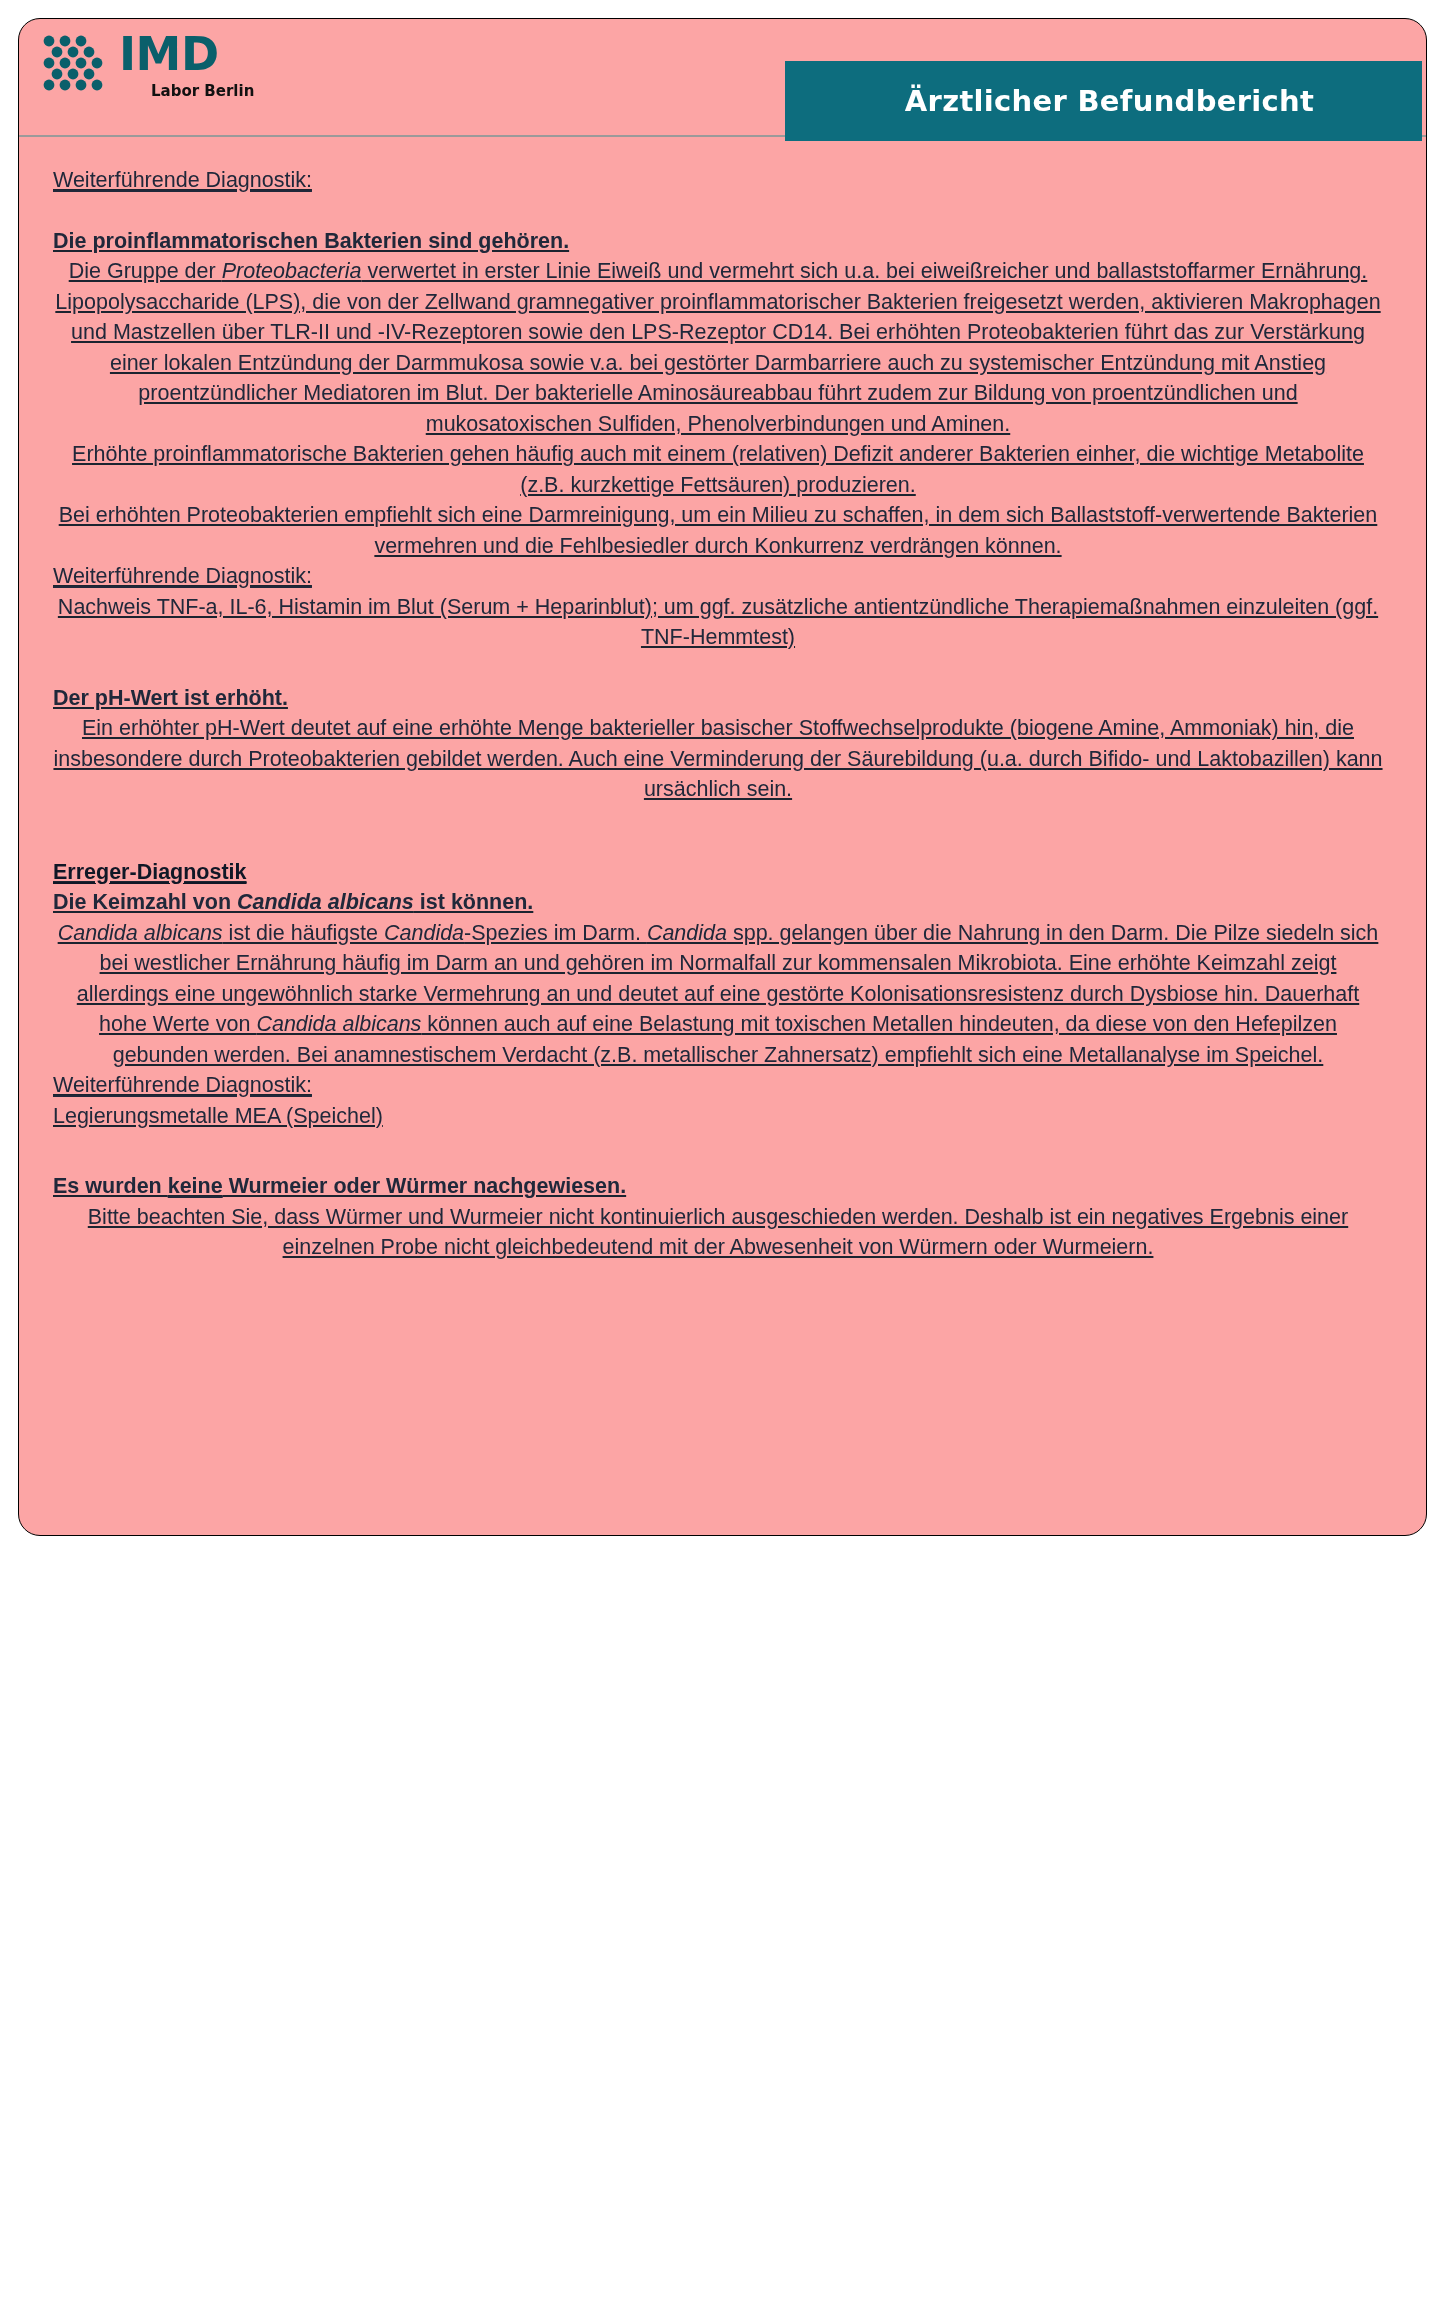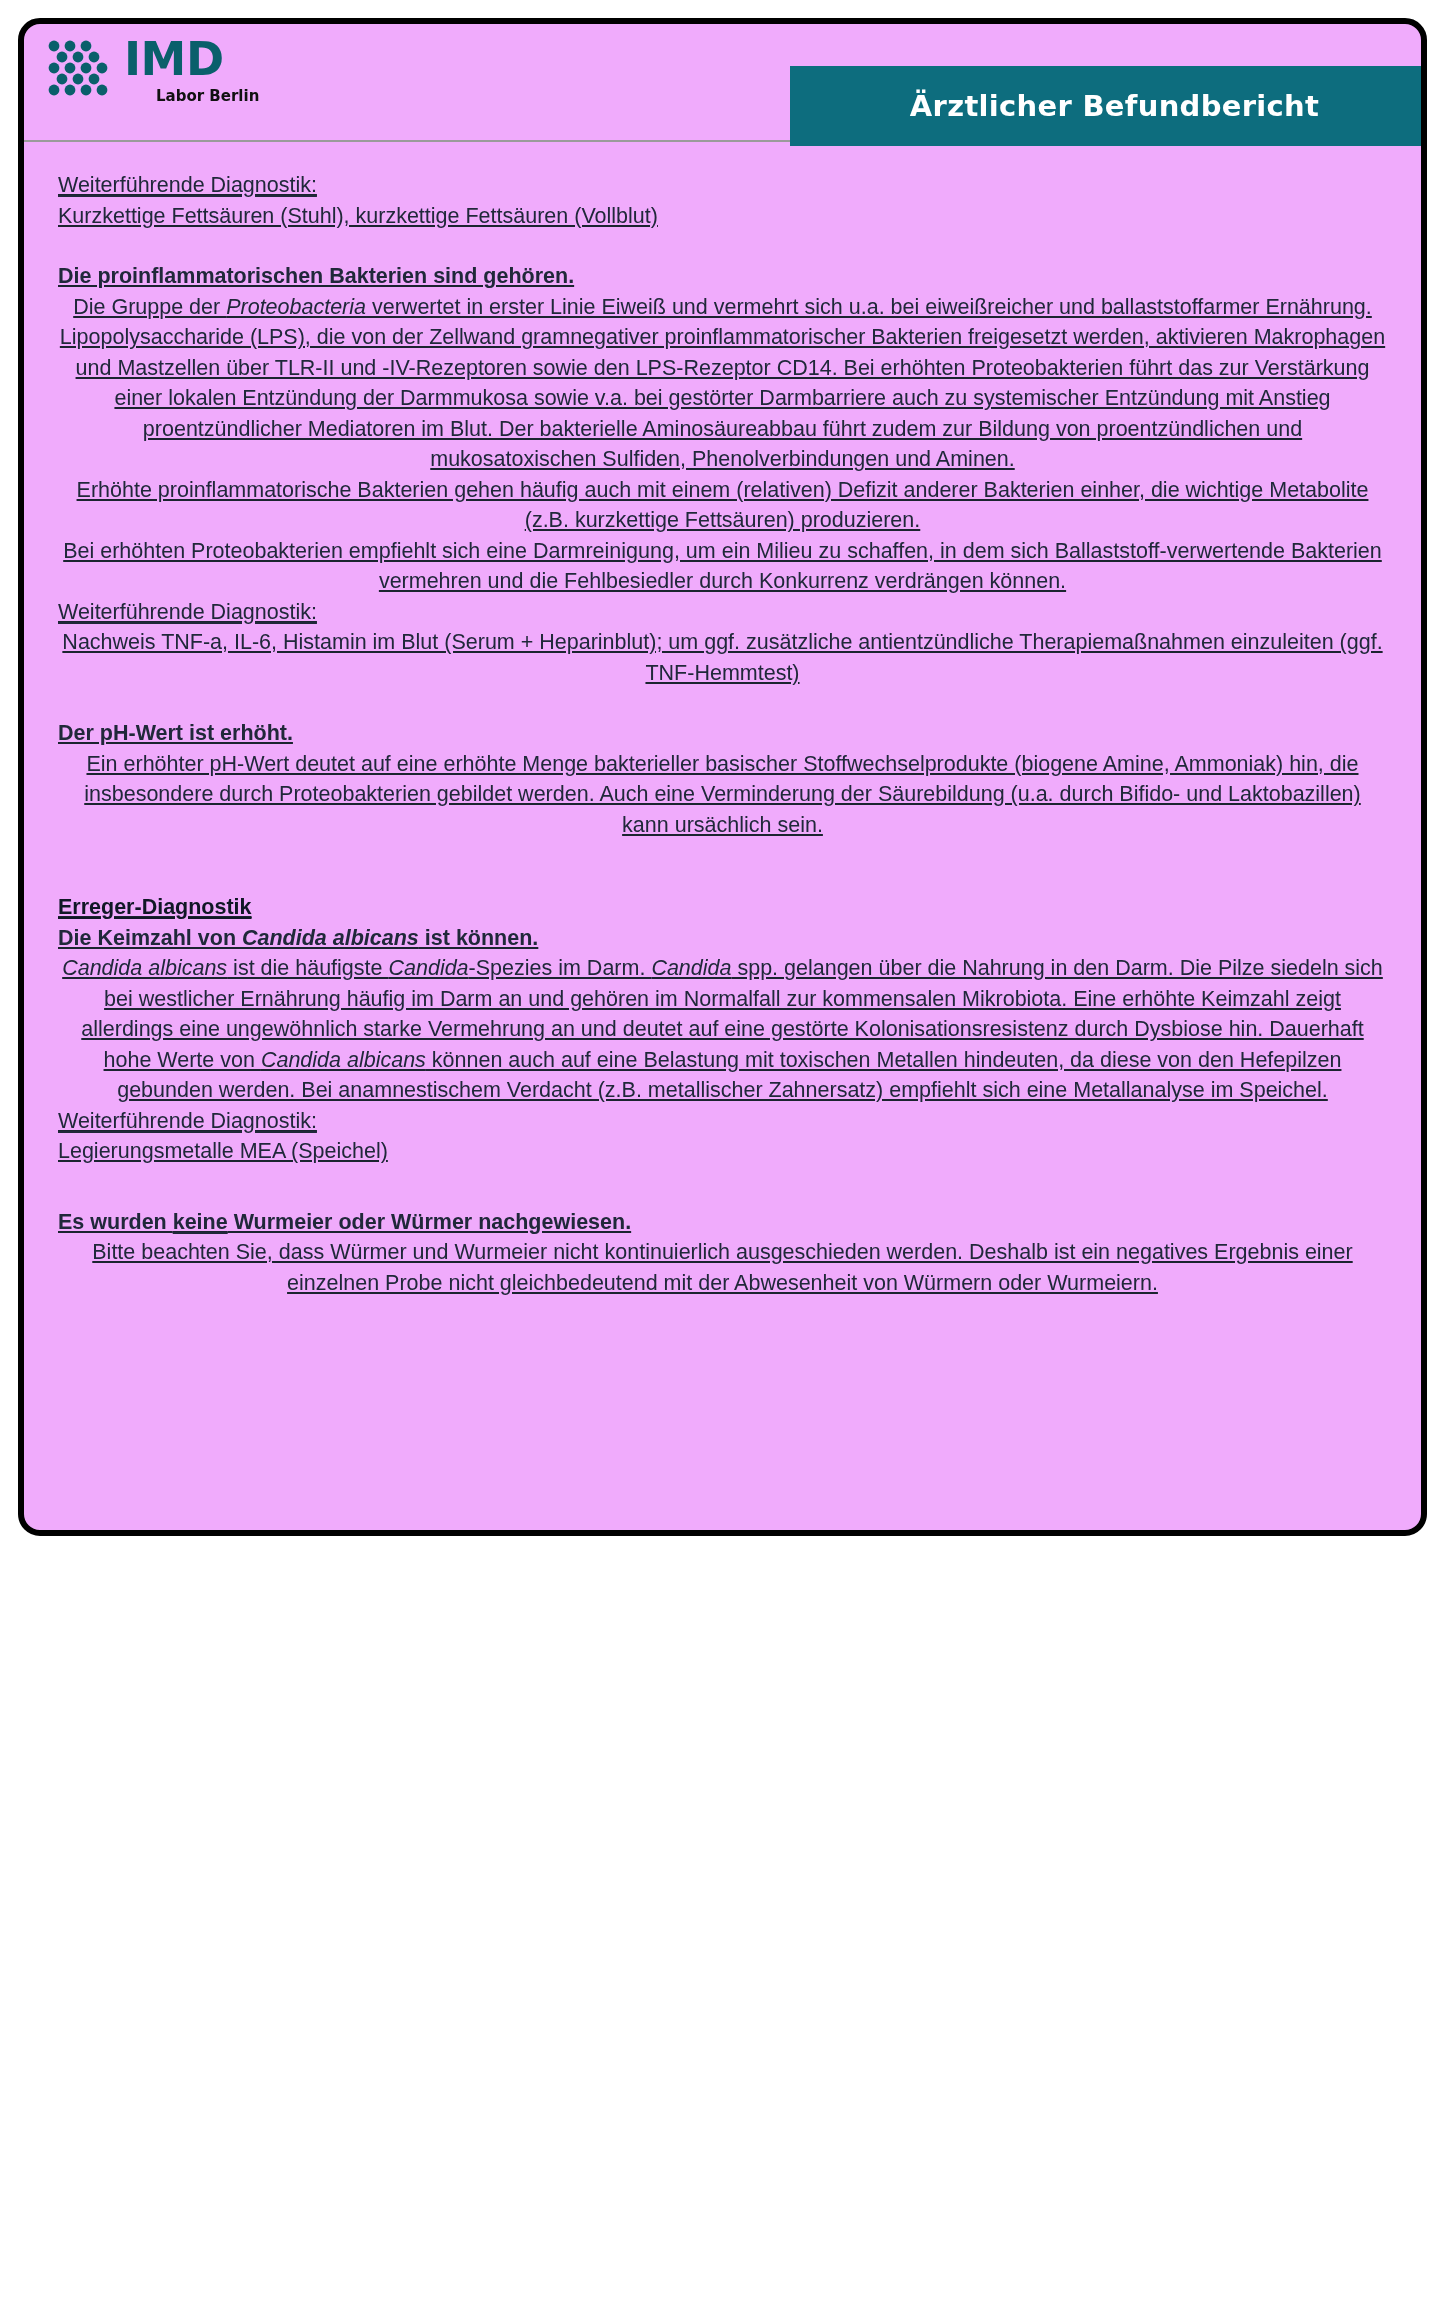--- a/index.html
+++ b/index.html
@@ -23,23 +23,23 @@
     box-sizing: border-box;
   }
 
   
   .report-card {
     position: absolute;
     left: 18px;
     top: 18px;
     width: 1409px;
     height: 1518px;
-    border: 6px solid #000000;
+    border: 1px solid #000000;
     border-radius: 22px;
-    background: #f0abfc;
+    background: #fca5a5;
     box-sizing: border-box;
     overflow: hidden;
   }
 
   
   .report-header {
     position: relative;
     height: 118px;
     border-bottom: 2px solid #9a9a9a;
     box-sizing: border-box;
@@ -180,21 +180,20 @@
       </div>
 
       <div class="title-banner">
         <span>Ärztlicher Befundbericht</span>
       </div>
     </div>
 
     <div class="report-body">
 
       <p class="line u">Weiterführende Diagnostik:</p>
-      <p class="line">Kurzkettige Fettsäuren (Stuhl), kurzkettige Fettsäuren (Vollblut)</p>
 
       <div class="spacer-lg"></div>
 
       <p class="line b">Die proinflammatorischen Bakterien sind gehören.</p>
       <p class="para"><span>Die Gruppe der </span><span class="i">Proteobacteria</span><span> verwertet in erster Linie Eiweiß und vermehrt sich u.a. bei eiweißreicher und ballaststoffarmer Ernährung.</span></p>
       <p class="para">Lipopolysaccharide (LPS), die von der Zellwand gramnegativer proinflammatorischer Bakterien freigesetzt werden, aktivieren Makrophagen und Mastzellen über TLR-II und -IV-Rezeptoren sowie den LPS-Rezeptor CD14. Bei erhöhten Proteobakterien führt das zur Verstärkung einer lokalen Entzündung der Darmmukosa sowie v.a. bei gestörter Darmbarriere auch zu systemischer Entzündung mit Anstieg proentzündlicher Mediatoren im Blut. Der bakterielle Aminosäureabbau führt zudem zur Bildung von proentzündlichen und mukosatoxischen Sulfiden, Phenolverbindungen und Aminen.</p>
       <p class="para">Erhöhte proinflammatorische Bakterien gehen häufig auch mit einem (relativen) Defizit anderer Bakterien einher, die wichtige Metabolite (z.B. kurzkettige Fettsäuren) produzieren.</p>
       <p class="para">Bei erhöhten Proteobakterien empfiehlt sich eine Darmreinigung, um ein Milieu  zu schaffen, in dem sich Ballaststoff-verwertende Bakterien vermehren und die Fehlbesiedler durch Konkurrenz verdrängen können.</p>
       <p class="line u">Weiterführende Diagnostik:</p>
       <p class="para">Nachweis TNF-a, IL-6, Histamin im Blut (Serum + Heparinblut); um ggf. zusätzliche antientzündliche Therapiemaßnahmen einzuleiten (ggf. TNF-Hemmtest)</p>

